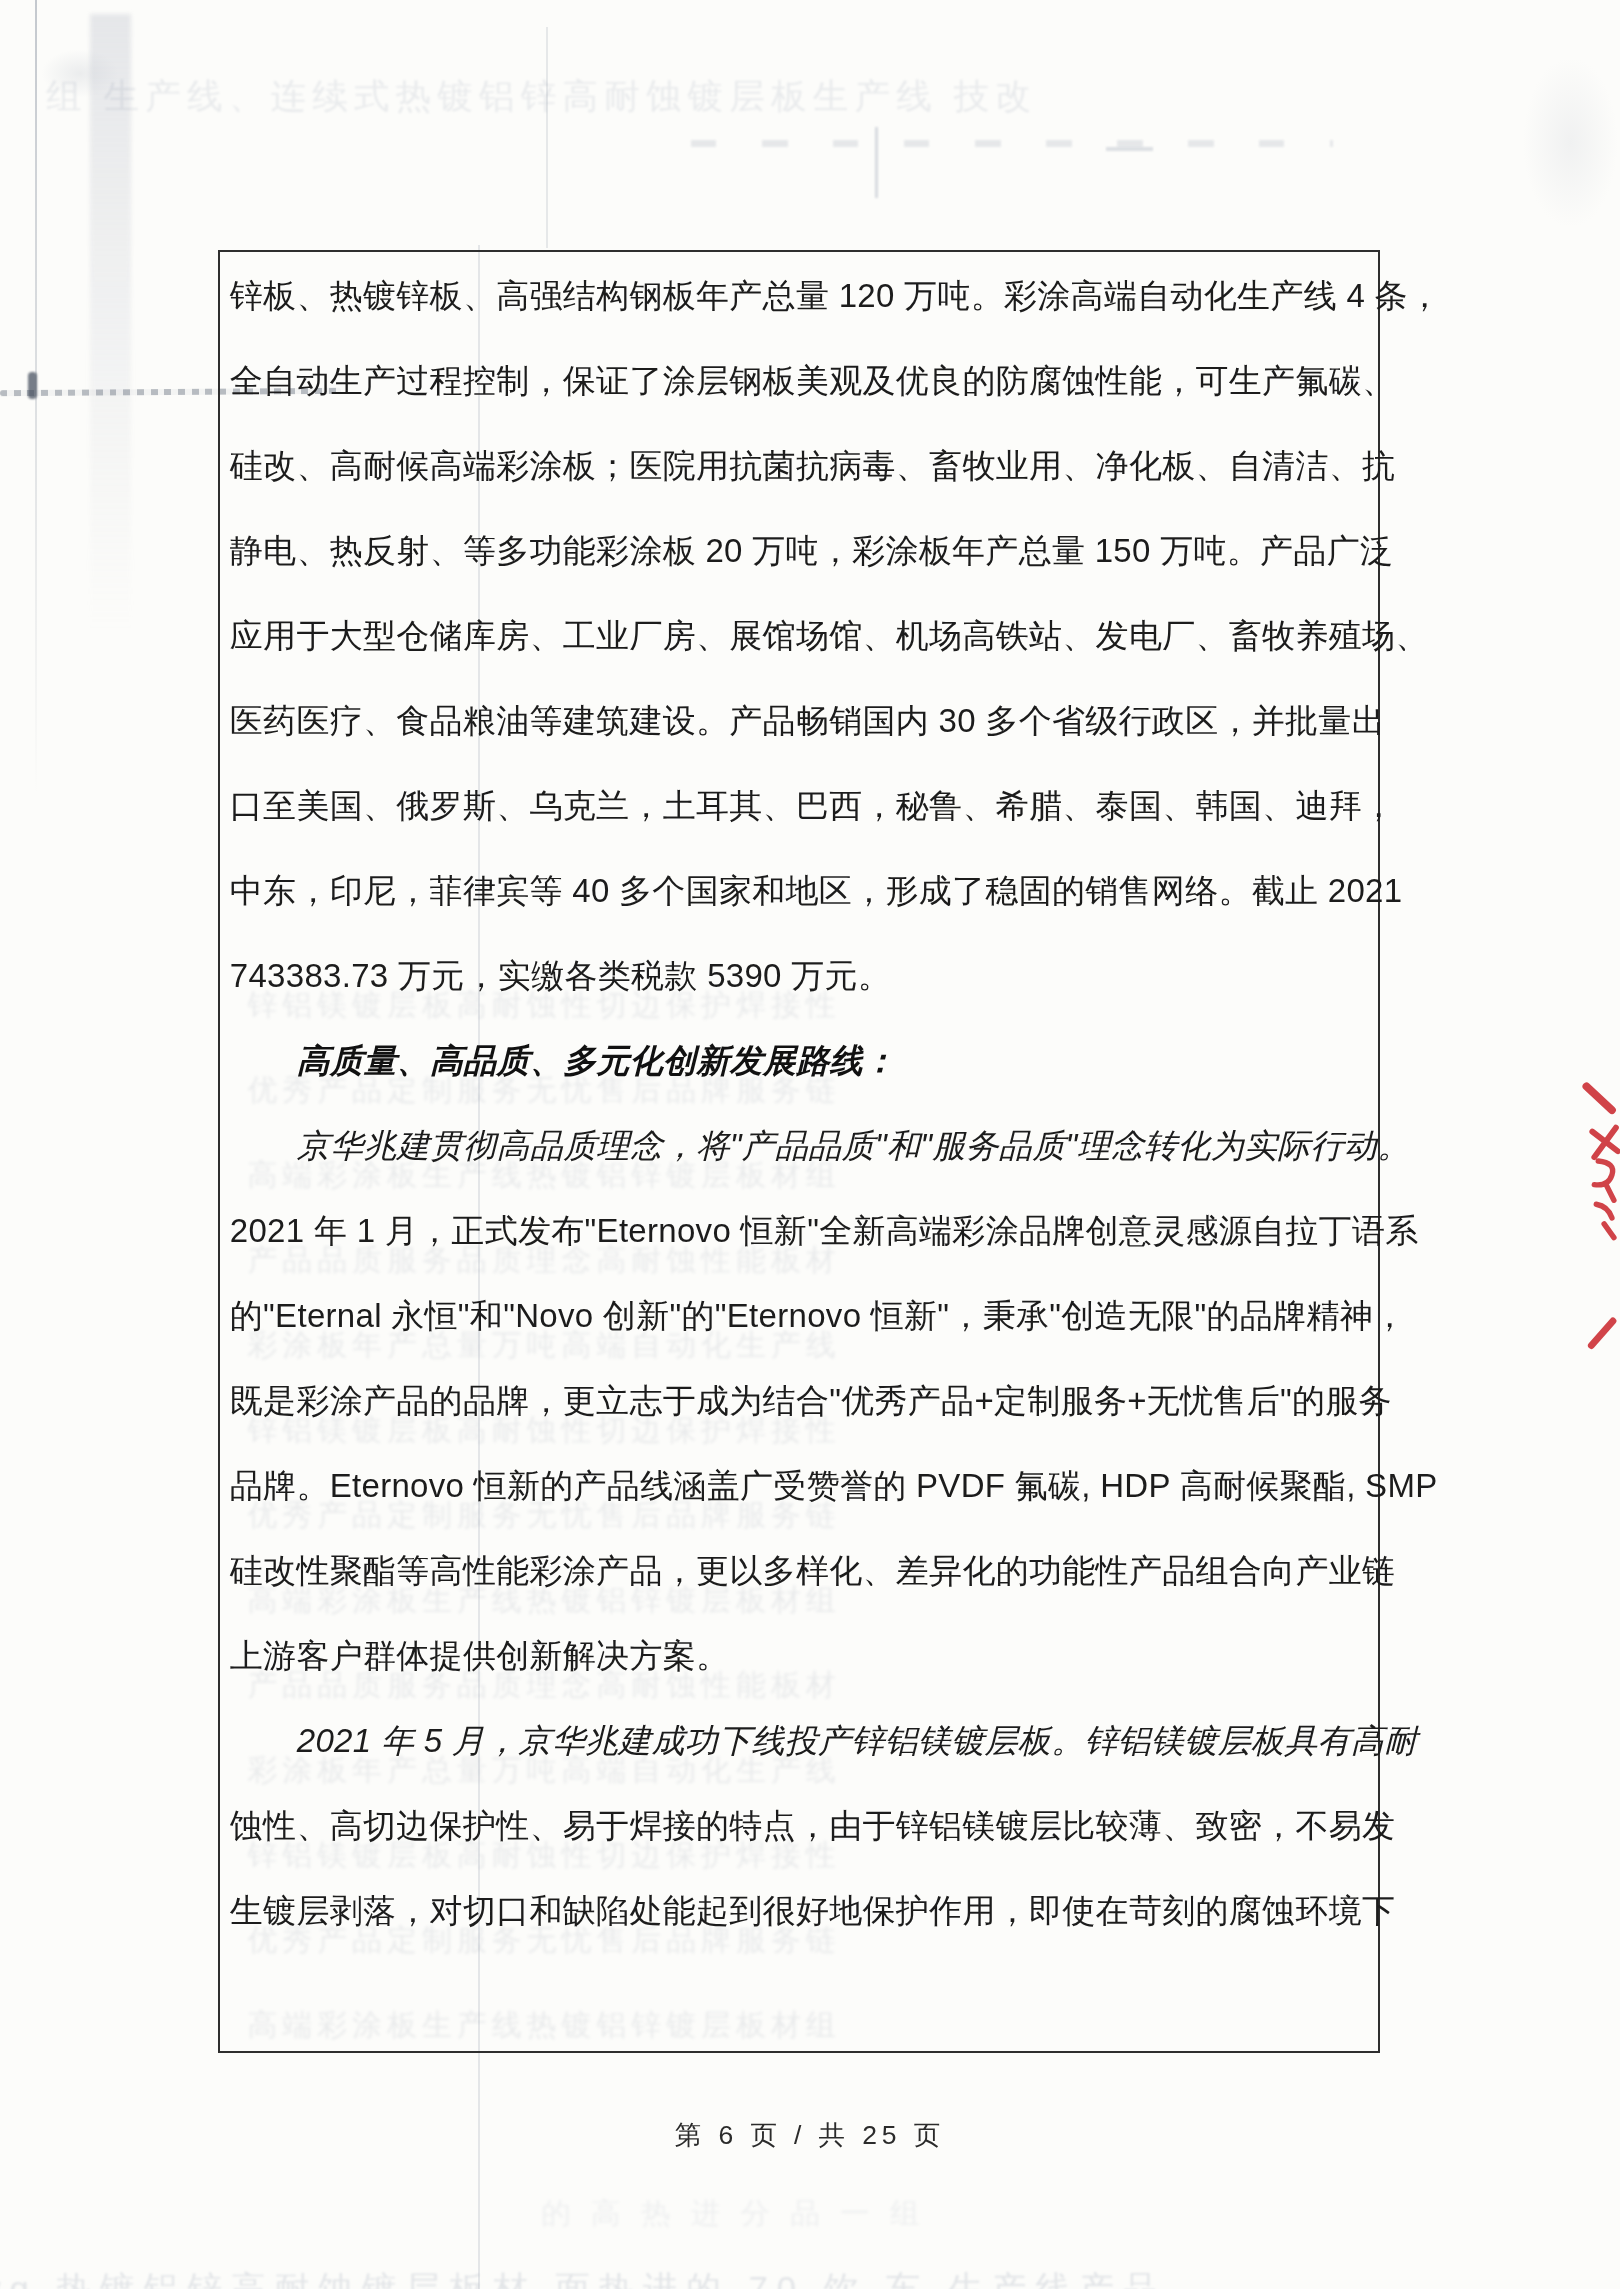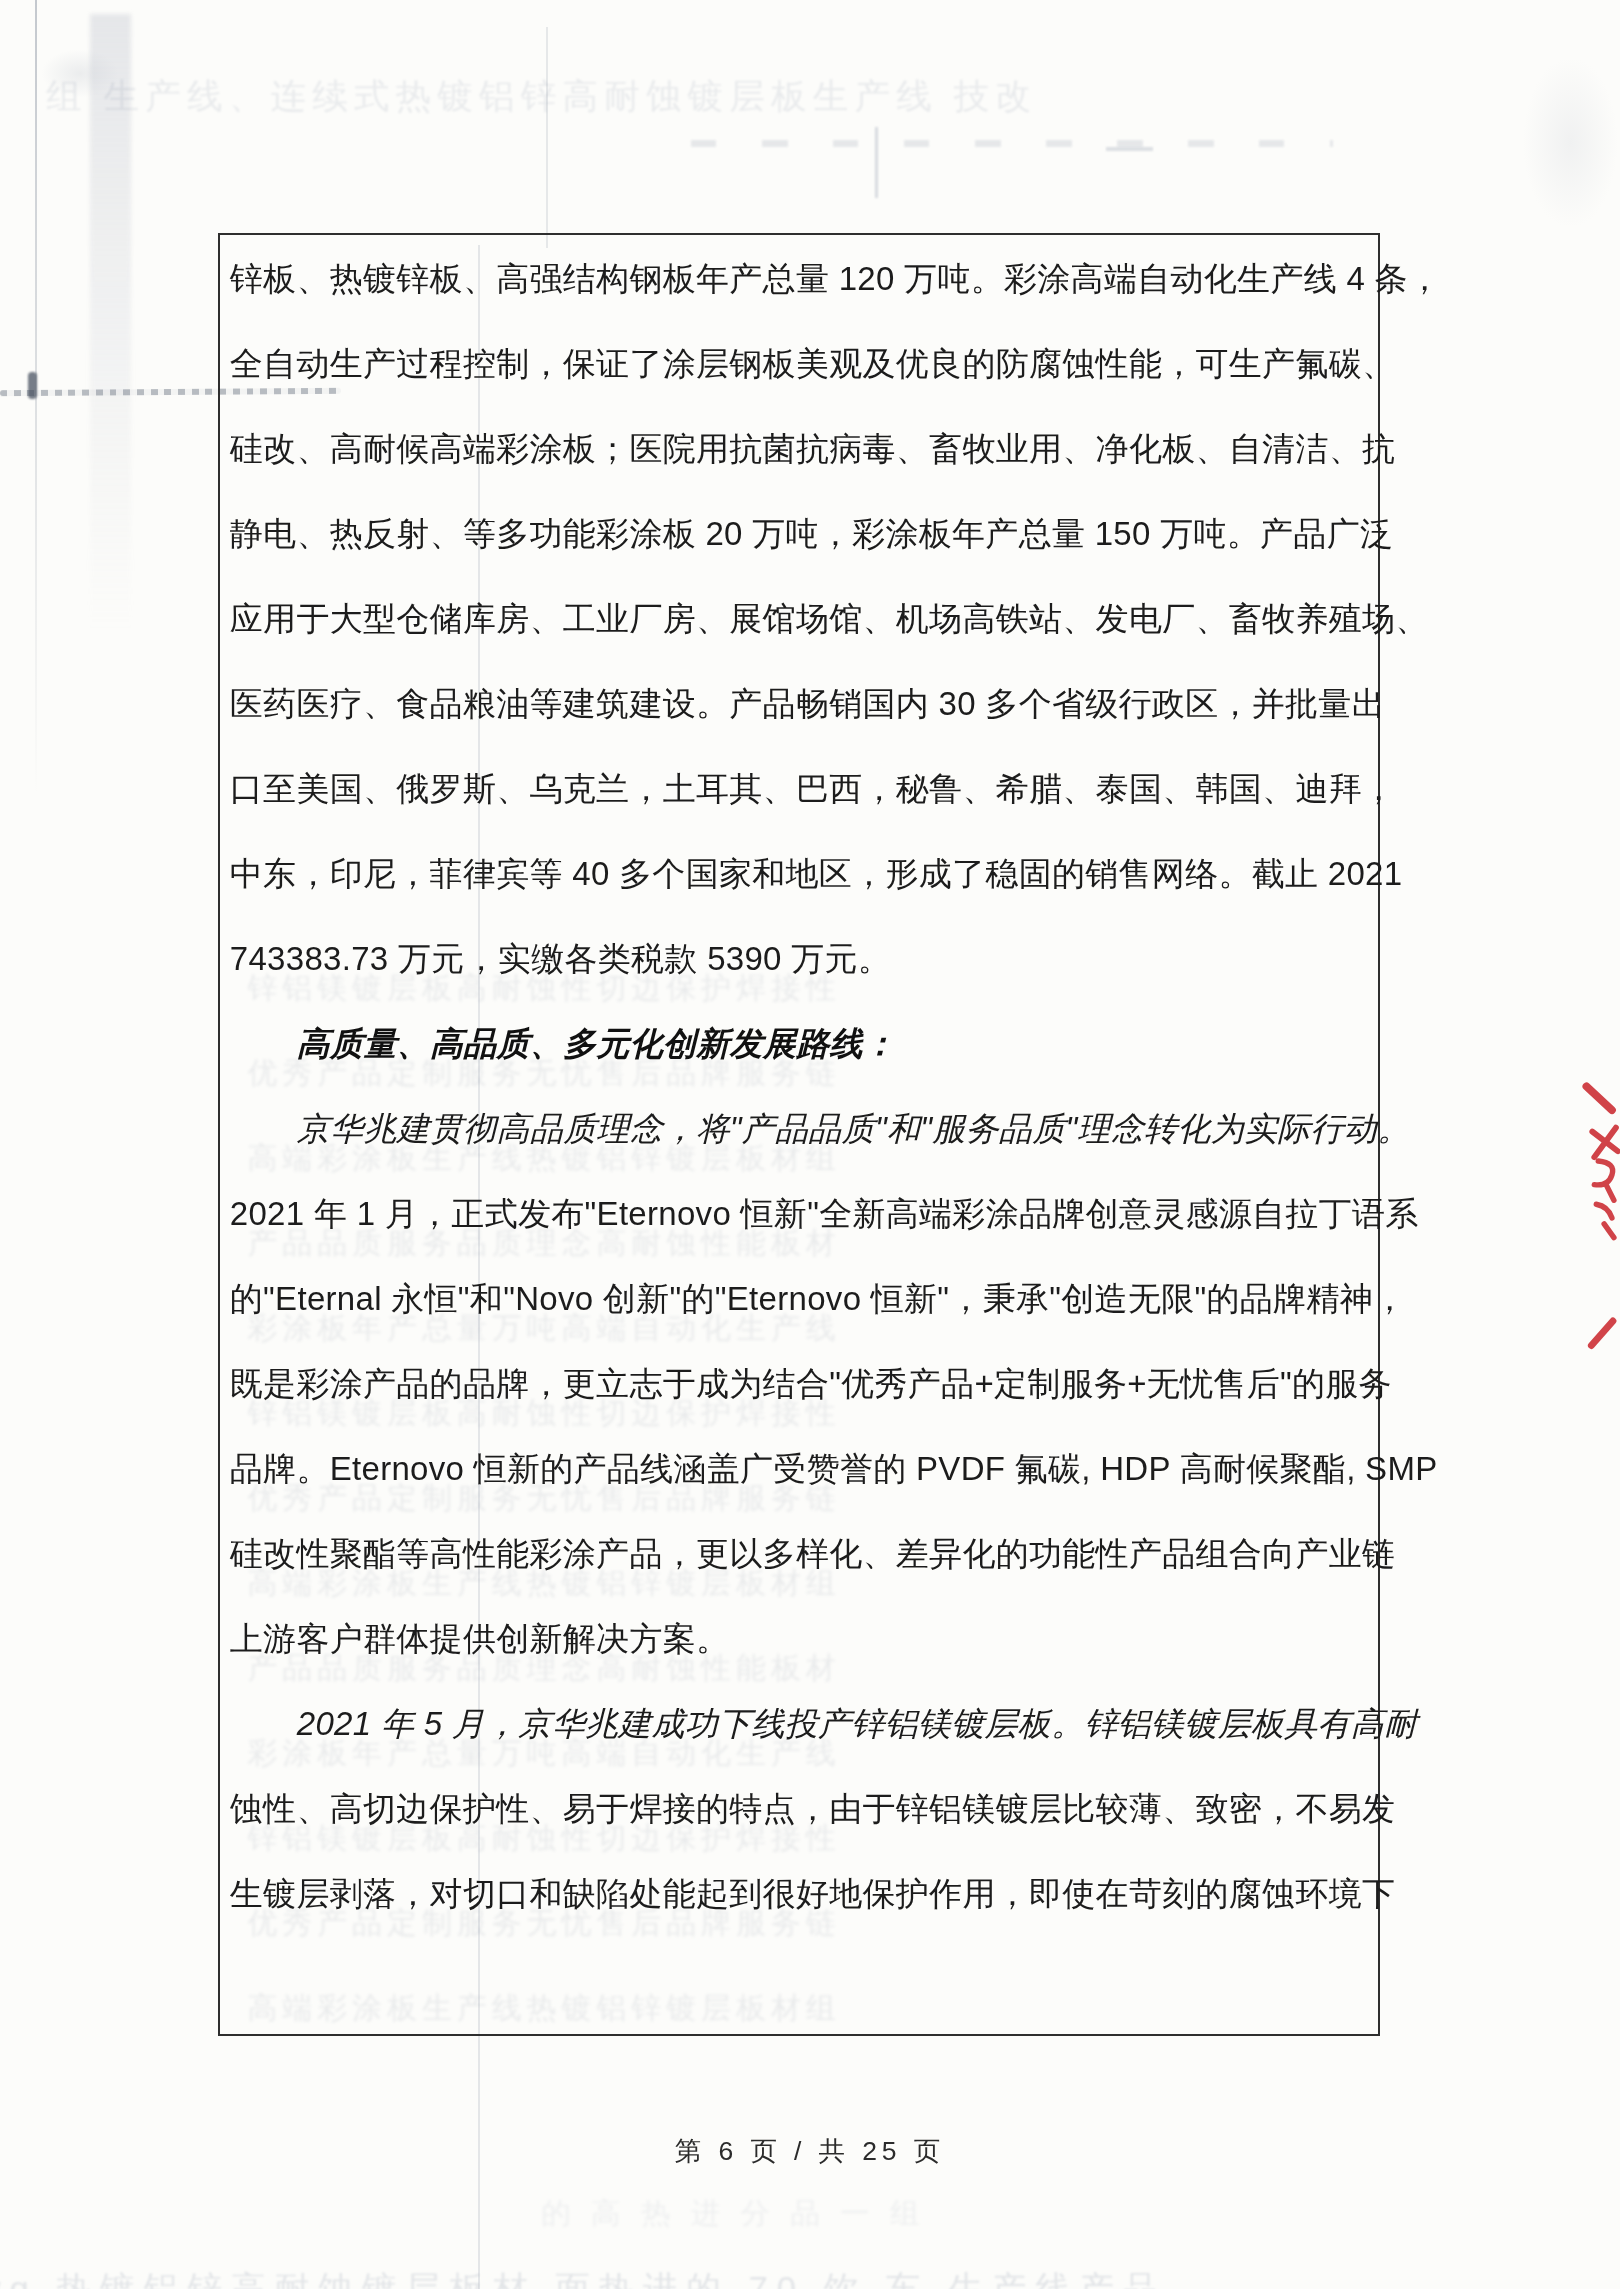--- a/index.html
+++ b/index.html
@@ -36,21 +36,21 @@
   .bleed{
     position:absolute;color:#7e8aa0;white-space:nowrap;
     font-size:35px;letter-spacing:5.9px;opacity:.15;filter:blur(1.2px);
     transform:scale(1.02,1);
   }
   .bleed-top{left:61px;top:73px;width:1509px;overflow:hidden;}
   .bleed-mid-footer{left:545px;top:2194px;font-size:29px;opacity:.11;filter:blur(1.6px);}
   .bleed-bottom{left:-7.8px;top:2266px;font-size:34px;opacity:.2;filter:blur(1px);letter-spacing:8.8px;width:1647px;overflow:hidden;}
   
   .doc-box{
-    position:absolute;left:218px;top:233px;width:1162px;height:1803px;
+    position:absolute;left:218px;top:250px;width:1162px;height:1803px;
     border:2.9px solid #2e2e2e;background:transparent;box-sizing:border-box;
   }
   #doc-lines{position:absolute;left:0;top:2px;right:0;padding:0 5.9px 0 9.8px;}
   .line{
     height:85px;display:flex;align-items:center;
     font-size:33px;color:#1c1c1c;white-space:nowrap;
     letter-spacing:0.3px;
   }
   .line.bold{font-weight:bold;color:#111;}
   .line.indent{text-indent:67px;font-style:italic;}
@@ -58,21 +58,21 @@
   .ghost-row{
     position:absolute;left:27.4px;width:1088px;overflow:hidden;
     color:#6d788c;font-size:30px;letter-spacing:4.9px;white-space:nowrap;
     opacity:.13;filter:blur(1.4px);
   }
   
   .red-marks{position:absolute;left:1547px;top:1059px;width:74px;height:314px;}
   
   .footer{
     position:absolute;left:0;top:2117px;width:1620px;text-align:center;
-    font-size:26.5px;color:#2b2b2b;letter-spacing:4.9px;margin-top:16px;
+    font-size:26.5px;color:#2b2b2b;letter-spacing:4.9px;
   }
 </style>
 </head>
 <body>
 
 <div class="page">
 
   <div class="vline-left"></div>
   <div class="band-left"></div>
   <div class="smudge-tl"></div>

